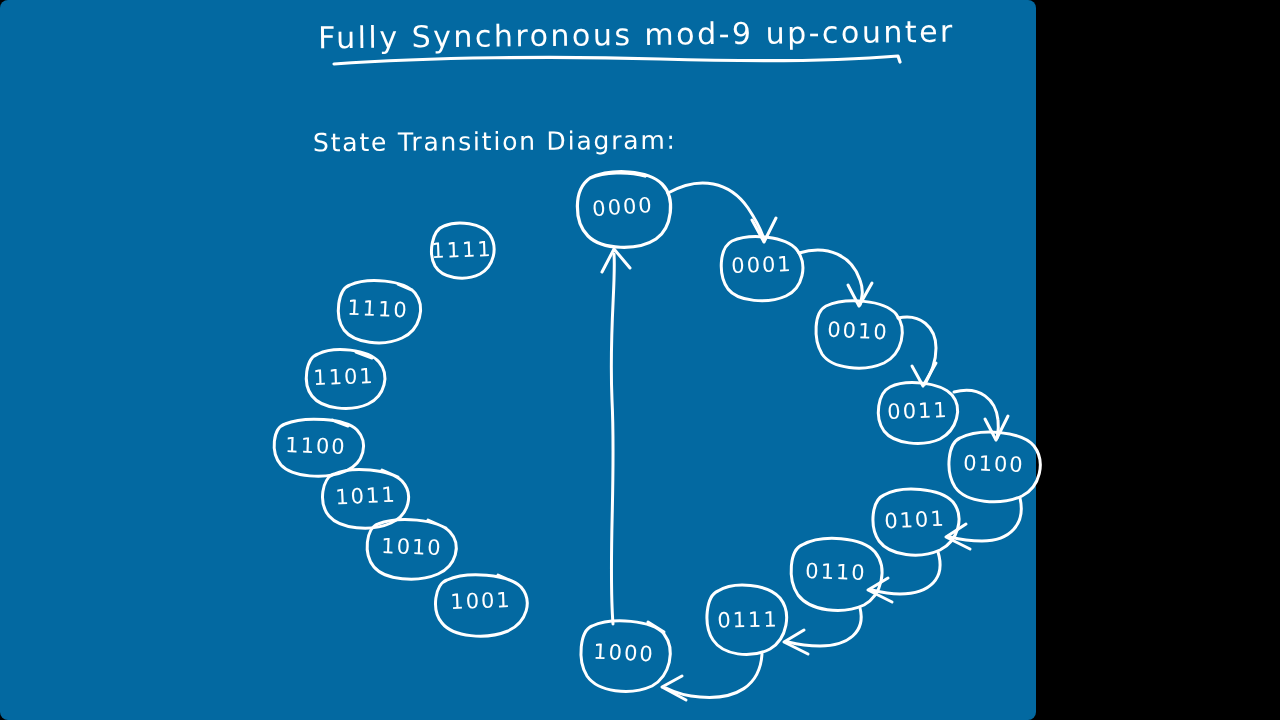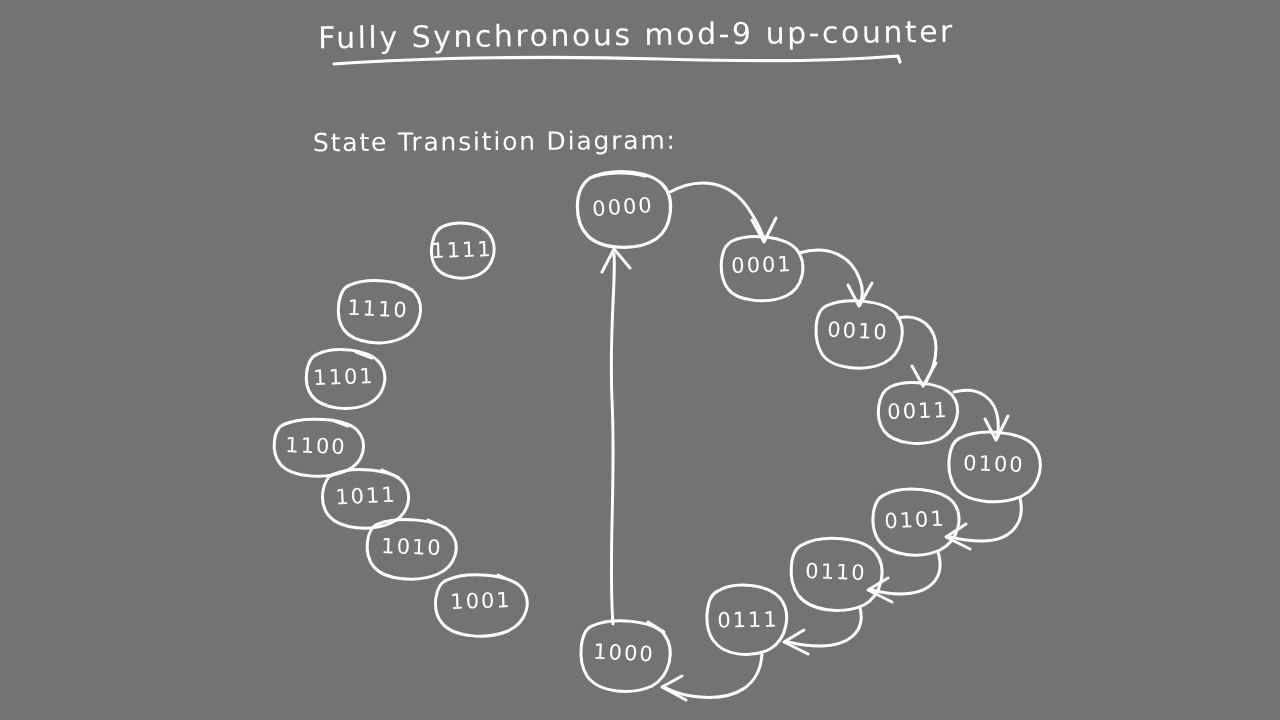--- a/index.html
+++ b/index.html
@@ -8,23 +8,24 @@
     background: #000000;
   }
   body {
     width: 1280px;
     height: 720px;
     overflow: hidden;
     font-family: "DejaVu Sans", sans-serif;
   }
   #board {
     position: relative;
-    width: 1280px;
+    width: 1036px;
     height: 720px;
-    background: #737373;
+    background: #0369a1;
+    border-radius: 8px;
   }
   #sketch {
     position: absolute;
     left: 0;
     top: 0;
     width: 1280px;
     height: 720px;
   }
   .hand-text {
     position: absolute;

